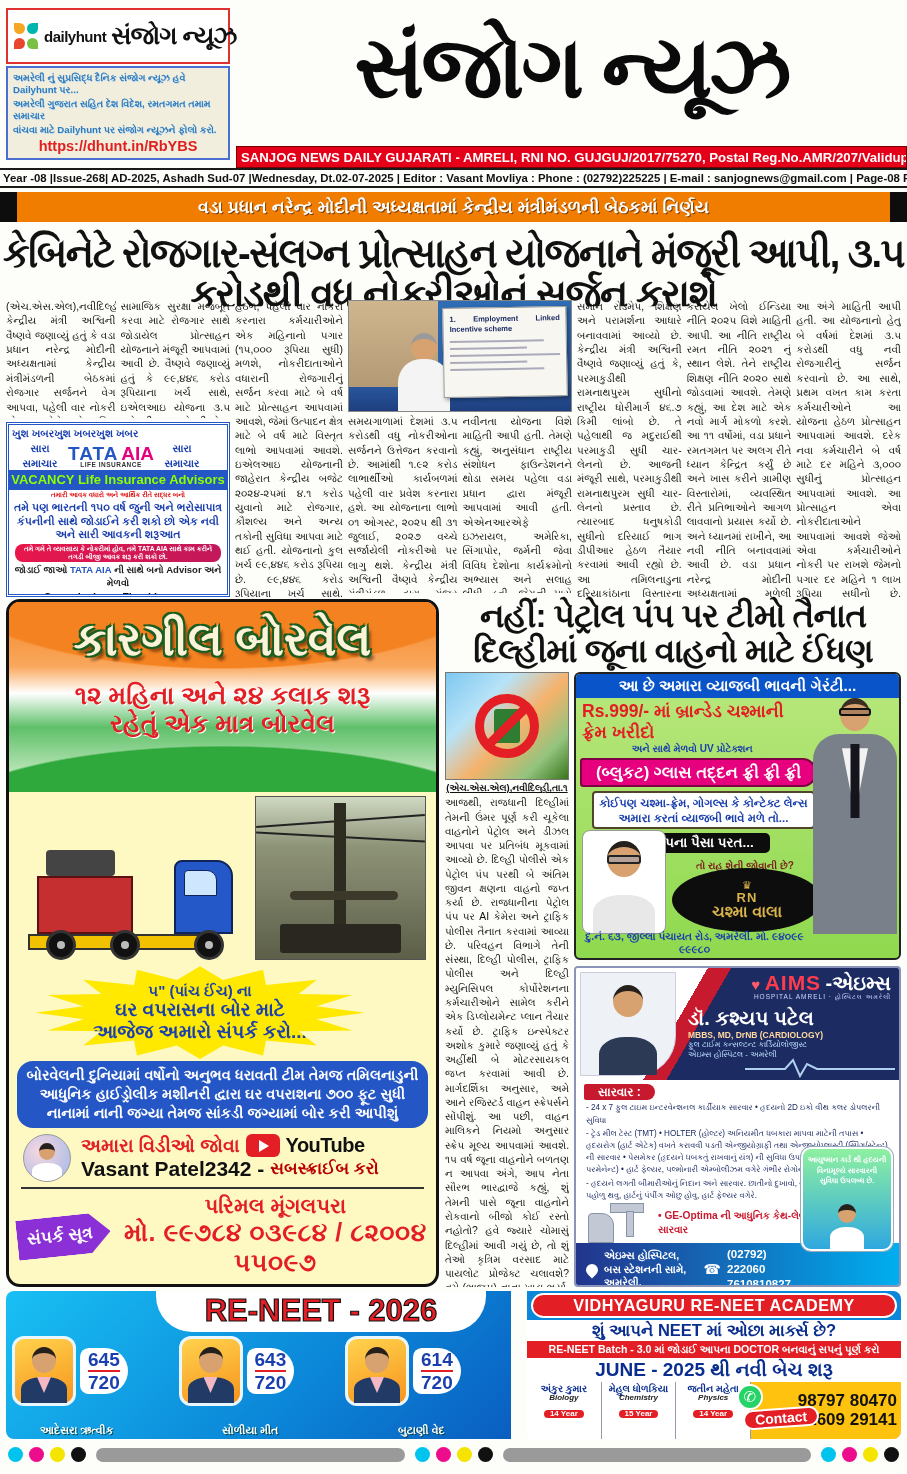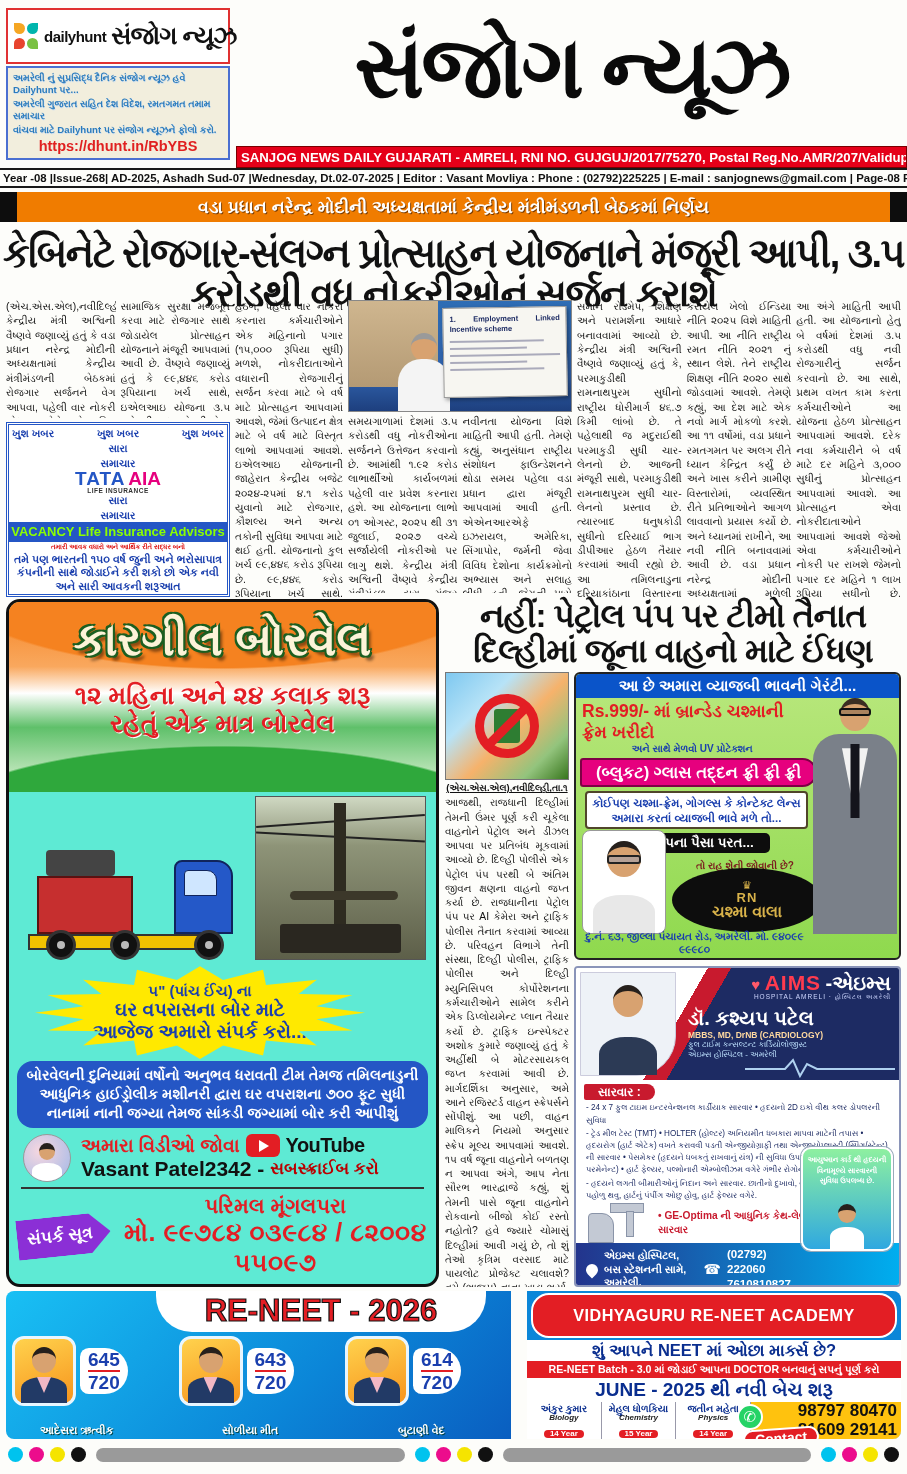--- a/index.html
+++ b/index.html
@@ -55,39 +55,39 @@
   .lp-slide{position:absolute;right:4px;top:6px;width:56%;height:82%;background:#f7f6f1;border:1px solid #999;
             box-shadow:2px 2px 4px rgba(0,0,0,.4);padding:6px 6px;transform:rotate(-1deg);}
   .lp-slide .t{color:#1d2b63;font-weight:bold;font-size:7.5px;}
   .lp-slide .ln{height:2px;background:#aab;margin-top:5px;}
   .lp-slide .ln.s{width:70%;} .lp-slide .ln.m{width:85%;}
   .lp-man{position:absolute;left:18%;bottom:0;width:70px;height:78px;}
   .lp-man .p-head{width:26px;height:28px;top:0;}
   .lp-man .p-body{width:52px;height:52px;}
   
   .tata{border:3px double #2456c5;background:#fff;margin-top:4px;flex:1;display:flex;flex-direction:column;overflow:hidden;font-weight:bold;}
-  .t-khush{display:flex;justify-content:space-between;color:#1a3fae;font-size:10.5px;padding:1px 3px;}
-  .t-mid{display:flex;justify-content:flex-start;align-items:center;padding:0 3px;flex-direction:column;}
+  .t-khush{display:flex;justify-content:flex-start;color:#1a3fae;font-size:10.5px;padding:1px 3px;}
+  .t-mid{display:flex;justify-content:flex-start;align-items:center;padding:0 3px;}
   .t-sara{color:#1a3fae;font-size:10.5px;text-align:center;width:56px;}
   .t-logo{text-align:center;line-height:.9;}
   .t-tata{color:#2456c5;font-size:19px;font-weight:900;letter-spacing:1px;display:inline;}
   .t-aia{color:#e6007e;font-size:19px;font-weight:900;display:inline;}
   .t-li{font-size:6.5px;color:#333;letter-spacing:.5px;}
   .t-vac{background:#2456c5;color:#8CFF00;font-size:13px;text-align:center;padding:1px 0;}
   .t-note{color:#d11;font-size:6.8px;text-align:center;}
   .t-main{color:#1a3fae;font-size:11px;text-align:center;line-height:1.25;padding:1px 2px;}
   .t-pill{background:linear-gradient(90deg,#e8174b,#c2185b);color:#fff;font-size:6.8px;text-align:center;border-radius:8px;
           margin:1px 6px;padding:1px 3px;line-height:1.2;}
   .t-join{font-size:9.5px;text-align:center;color:#222;}
   .t-join b{color:#2456c5;}
   .t-comm{font-size:11px;text-align:center;color:#111;}
   
   .mid{display:flex;gap:6px;padding:0 6px;height:688px;margin-top:2px;}
   
-  .kargil{flex:0 0 433px;border:3px solid #111;border-radius:14px;overflow:hidden;background:#5eead4;display:flex;flex-direction:column;}
+  .kargil{flex:0 0 433px;border:3px solid #111;border-radius:14px;overflow:hidden;background:#fef9c3;display:flex;flex-direction:column;}
   .k-head{height:196px;background:
       radial-gradient(120% 90% at 50% -15%, #f58220 55%, rgba(245,130,32,0) 56%),
       radial-gradient(130% 80% at 50% 118%, #2fa83c 52%, rgba(47,168,60,0) 53%),
       linear-gradient(180deg,#f58220 0%,#f9a85e 34%,#ffffff 48%,#5fc06a 66%,#e2f5d9 100%);
       display:flex;flex-direction:column;align-items:center;justify-content:flex-start;padding-top:10px;}
   .k-title{font-size:46px;font-weight:900;color:#fdf3d8;letter-spacing:0;
            text-shadow:2px 2px 0 #1b5e20,-2px -2px 0 #1b5e20,2px -2px 0 #1b5e20,-2px 2px 0 #1b5e20,4px 5px 3px rgba(0,0,0,.45);}
   .k-sub{color:#e31e24;font-weight:900;font-size:25px;line-height:1.12;text-align:center;margin-top:14px;text-shadow:1px 1px 0 #fff;}
   .k-photos{height:178px;display:flex;gap:8px;padding:4px 10px;}
   .k-truck{flex:1.35;position:relative;}
@@ -141,21 +141,21 @@
   .d-body{font-size:10.35px;line-height:1.38;text-align:justify;overflow:hidden;flex:1;margin:0;}
   .d-ads{flex:1;display:flex;flex-direction:column;gap:6px;min-height:0;}
   
   .glasses{border:2px solid #222;border-radius:6px;background:linear-gradient(180deg,#b9e77d,#8fd94e);height:288px;position:relative;overflow:hidden;flex:0 0 288px;}
   .g-top{background:#0a54c9;color:#fff;font-weight:900;font-size:15.5px;text-align:center;padding:3px 0;border-radius:4px 4px 0 0;}
   .g-rs{color:#e31e24;font-weight:900;font-size:17.5px;padding:3px 6px 0;width:72%;}
   .g-uv{color:#1a3fae;font-weight:bold;font-size:10px;padding:0 6px;width:72%;text-align:center;}
   .g-free{background:#e6007e;color:#fff;font-weight:900;font-size:16.5px;display:inline-block;margin:3px 0 0 4px;
           padding:3px 14px;border-radius:4px 18px 18px 4px;border:2px solid #7e0045;}
   .g-any{background:#fff;border:2px solid #50452a;color:#1a3fae;font-weight:900;font-size:11.6px;text-align:center;
-         margin:4px 0 0 9px;padding:2px 4px;width:69%;border-radius:4px;line-height:1.3;}
+         margin:4px 0 0 16px;padding:2px 4px;width:69%;border-radius:4px;line-height:1.3;}
   .g-money{background:#0d0d0d;color:#fff;font-weight:900;font-size:13.5px;display:inline-block;margin:4px 0 0 56px;
            padding:2px 16px;border-radius:5px;}
   .g-wait{color:#7b1e1e;font-weight:900;font-size:10px;margin:6px 0 0 120px;line-height:1.35;}
   .g-logo{position:absolute;left:96px;bottom:26px;width:150px;height:64px;background:#0d0d0d;border-radius:50%;
           display:flex;flex-direction:column;align-items:center;justify-content:center;color:#d8b24a;line-height:1;}
   .g-crown{font-size:11px;} .g-rn{font-weight:900;font-size:13px;letter-spacing:1px;}
   .g-name{font-weight:900;font-size:16px;white-space:nowrap;}
   .g-addr{position:absolute;left:0;right:86px;bottom:2px;color:#1a3fae;font-weight:900;font-size:10.6px;text-align:center;}
   .g-boy{position:absolute;left:6px;bottom:24px;width:84px;height:104px;background:#fff;border-radius:8px;border:1px solid #999;}
   .g-boy .p-head{width:34px;height:36px;top:10px;}
@@ -217,21 +217,21 @@
   .stu-photo .p-head{width:24px;height:26px;top:8px;}
   .stu-photo .p-body{width:46px;height:26px;background:#223a66;}
   .stu-photo .p-body::after{content:"";position:absolute;left:50%;top:0;transform:translateX(-50%);width:14px;height:16px;background:#f3b8c4;clip-path:polygon(0 0,100% 0,50% 100%);}
   .stu-score{background:#fff;border-radius:10px 26px 26px 10px;padding:2px 8px;text-align:center;line-height:1;}
   .stu-n{color:#1a3fae;font-weight:900;font-size:19px;border-bottom:2.5px solid #e31e24;padding-bottom:1px;}
   .stu-d{color:#1a3fae;font-weight:900;font-size:19px;padding-top:1px;}
   .stu-name{position:absolute;bottom:2px;color:#fff;font-weight:900;font-size:11px;text-shadow:1px 1px 0 #044;}
   
   .academy{flex:1;background:#0b86d8;border-radius:0 8px 8px 0;display:flex;flex-direction:column;overflow:hidden;}
   .ac-title{background:#e31e24;border:2px solid #fff;border-radius:18px;color:#fff;font-weight:900;font-size:16.2px;
-            text-align:center;margin:2px 4px 0;padding:11px 0;letter-spacing:.5px;}
+            text-align:center;margin:2px 4px 0;padding:1px 0;letter-spacing:.5px;}
   .ac-q{background:#fff;color:#0a2e8f;font-weight:900;font-size:16.5px;text-align:center;margin-top:2px;padding:1px 0;}
   .ac-batch{background:#e31e24;color:#fff;font-weight:bold;font-size:10.6px;text-align:center;padding:2px 0;}
   .ac-june{background:#fff;color:#0a2e8f;font-weight:900;font-size:19px;text-align:center;padding:1px 0;}
   .ac-strip{background:#e31e24;color:#ffe14d;font-weight:bold;font-size:10.2px;text-align:center;padding:2px 0;}
   .ac-bot{flex:1;display:flex;background:#fff;align-items:stretch;}
   .ac-teachers{display:flex;flex:1;}
   .ac-t{flex:1;text-align:center;border-right:1px solid #99a;padding-top:2px;line-height:1.05;}
   .ac-tn{color:#0a2e8f;font-weight:900;font-size:9.8px;}
   .ac-ts{color:#222;font-weight:bold;font-size:8px;font-style:italic;}
   .ac-te{background:#e31e24;color:#fff;font-weight:900;font-size:8px;border-radius:8px;display:inline-block;padding:0 6px;margin-top:2px;}

